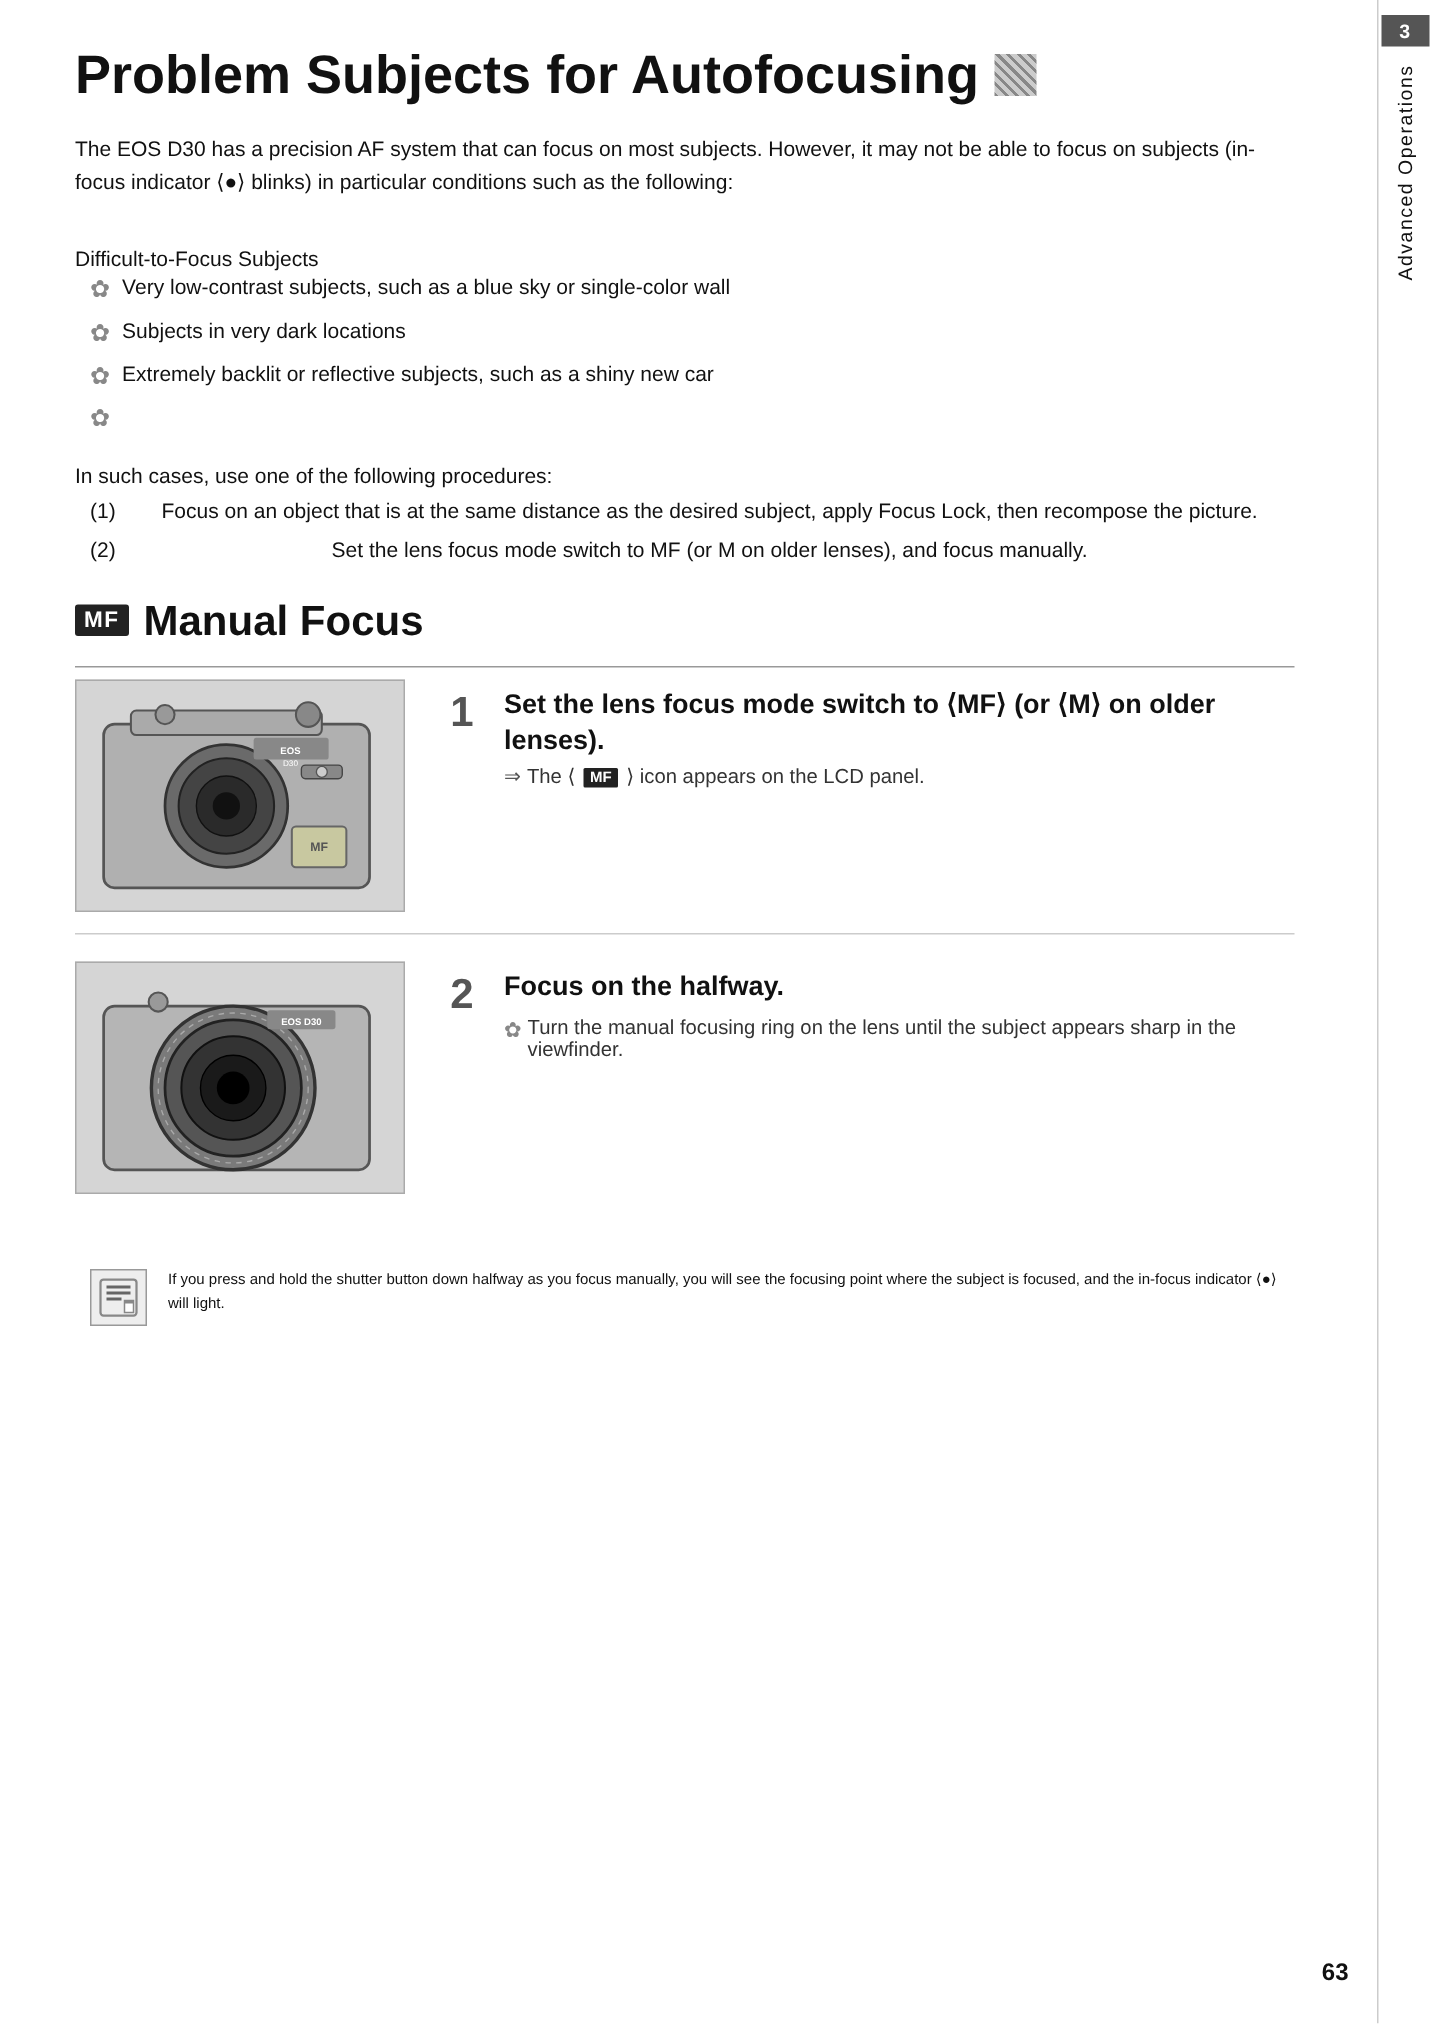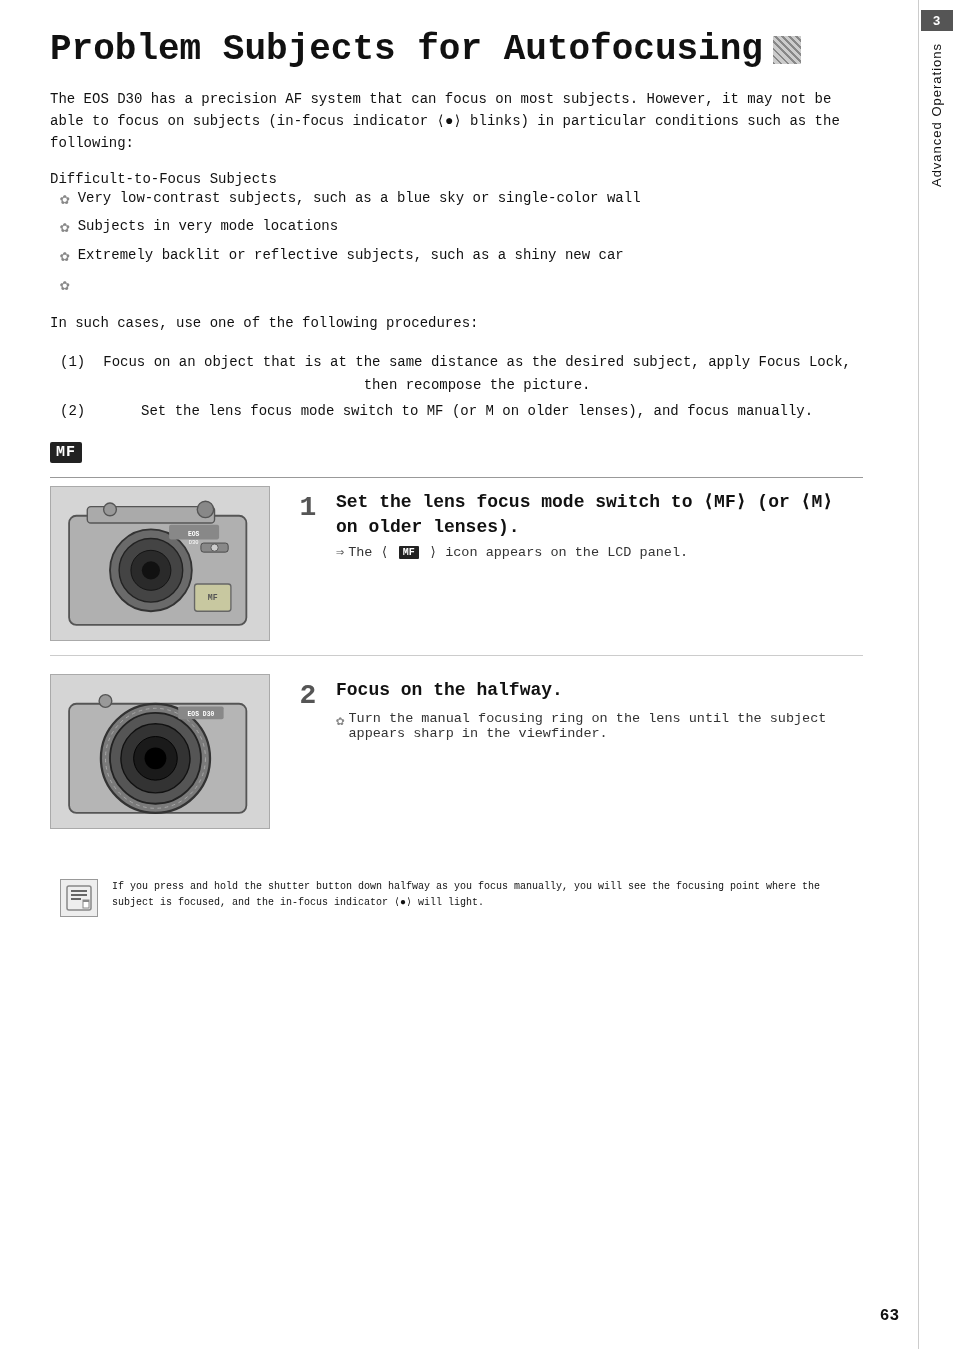--- a/index.html
+++ b/index.html
@@ -51,21 +51,20 @@
       font-size: 13px;
       margin-top: 12px;
       letter-spacing: 1px;
       color: #111;
     }
 
     .main-content {
       padding: 30px 55px 30px 50px;
       flex: 1;
       margin-right: 36px;
-      font-family: Liberation Mono, monospace;
     }
 
     .page-title {
       font-size: 36px;
       font-weight: 900;
       margin-bottom: 18px;
       display: flex;
       align-items: center;
       gap: 10px;
       line-height: 1.1;
@@ -82,21 +81,21 @@
         #ccc 5px
       );
       display: inline-block;
       vertical-align: middle;
       flex-shrink: 0;
     }
 
     .intro-paragraph {
       font-size: 14px;
       line-height: 1.6;
-      margin-bottom: 16px;
+      margin-bottom: 32px;
     }
 
     .section-label {
       font-size: 14px;
       margin-bottom: 0;
     }
 
     .bullet-list {
       list-style: none;
       margin-bottom: 16px;
@@ -305,48 +304,49 @@
       <span>Difficult-to-Focus Subjects</span>
     </p>
 
     <ul class="bullet-list">
       <li>
         <span class="bullet-icon">✿</span>
         <span>Very low-contrast subjects, such as a blue sky or single-color wall</span>
       </li>
       <li>
         <span class="bullet-icon">✿</span>
-        <span>Subjects in very mode locations</span>
+        <span>Subjects in very dark locations</span>
       </li>
       <li>
         <span class="bullet-icon">✿</span>
         <span>Extremely backlit or reflective subjects, such as a shiny new car</span>
       </li>
       <li>
         <span class="bullet-icon">✿</span>
       </li>
     </ul>
 
-    <p class="section-label" style="margin-bottom:20px;">
+    <p class="section-label" style="margin-bottom:4px;">
       <span>In such cases, use one of the following procedures:</span>
     </p>
 
     <ul class="numbered-list">
       <li>
         <span class="num">(1)</span>
         <span class="li-text">Focus on an object that is at the same distance as the desired subject, apply Focus Lock, then recompose the picture.</span>
       </li>
       <li>
         <span class="num">(2)</span>
         <span class="li-text">Set the lens focus mode switch to MF (or M on older lenses), and focus manually.</span>
       </li>
     </ul>
 
     <div class="mf-section-title">
       <span class="mf-badge">MF</span>
+      <span>Manual Focus</span>
     </div>
 
     <div class="steps-container">
 
       <div class="step-row">
 
         <div class="step-image">
           <svg class="camera-svg" viewBox="0 0 220 155">
 
             <rect x="10" y="25" width="195" height="120" rx="8" ry="8" fill="#b0b0b0" stroke="#555" stroke-width="2"></rect>

